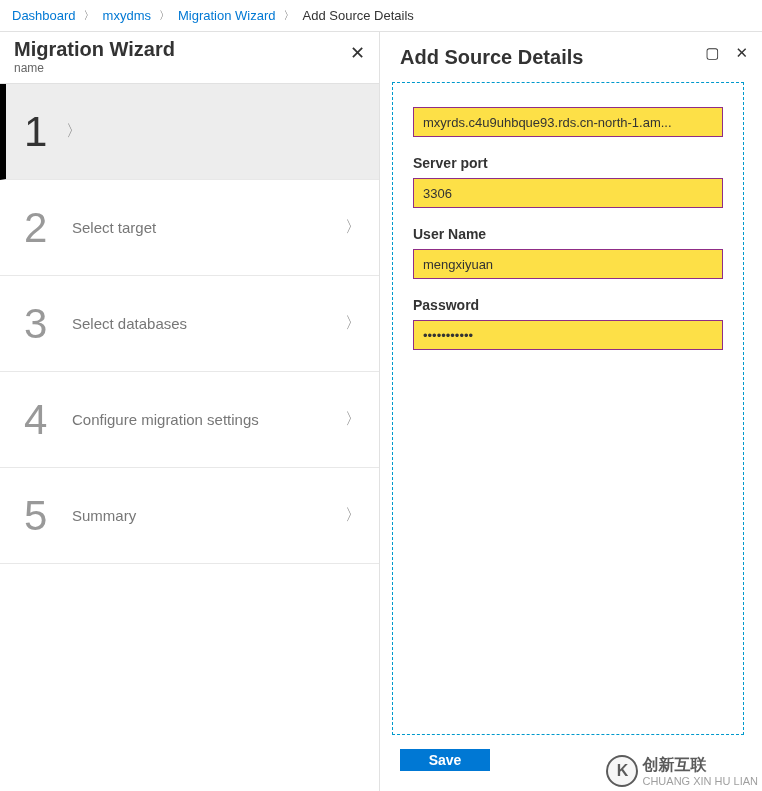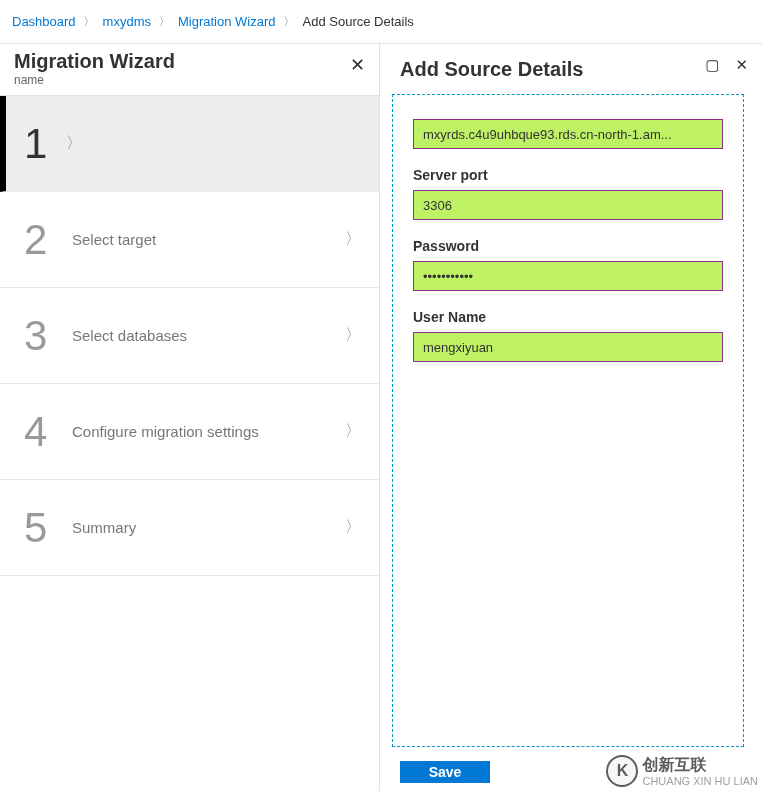--- a/index.html
+++ b/index.html
@@ -1,18 +1,18 @@
 <!DOCTYPE html>
 <html><head>
   <meta charset="utf-8">
   <style>
     * { box-sizing: border-box; margin: 0; padding: 0; font-family: 'Segoe UI', Tahoma, sans-serif; }
     body { width: 762px; height: 791px; overflow: hidden; background: #fff; position: relative; }
 
-    .breadcrumb { height: 44px; display: flex; align-items: center; padding: 0 12px; border-bottom: 1px solid #e1e1e1; font-size: 13px; }
+    .breadcrumb { height: 32px; display: flex; align-items: center; padding: 0 12px; border-bottom: 1px solid #e1e1e1; font-size: 13px; }
     .breadcrumb a { color: #0078d4; text-decoration: none; }
     .breadcrumb .sep { color: #666; margin: 0 8px; font-size: 11px; }
     .breadcrumb .current { color: #333; }
 
     .panels { display: flex; height: calc(100% - 32px); }
 
     .left-panel { width: 380px; border-right: 1px solid #e1e1e1; display: flex; flex-direction: column; position: relative; }
     .left-header { padding: 6px 14px 8px; position: relative; }
     .left-title { font-size: 20px; font-weight: 600; color: #333; }
     .left-sub { font-size: 12px; color: #666; margin-top: 0; }
@@ -29,21 +29,21 @@
 
     .right-panel { flex: 1; display: flex; flex-direction: column; padding: 0; }
     .right-header { height: 50px; display: flex; align-items: center; padding: 0 20px; position: relative; }
     .right-title { font-size: 20px; font-weight: 600; color: #333; }
     .win-controls { position: absolute; right: 14px; top: 12px; display: flex; gap: 16px; color: #333; font-size: 15px; }
     .win-controls span { cursor: pointer; }
 
     .form-area { margin: 0 18px 0 12px; border: 1px dashed #0099cc; padding: 24px 20px 20px 20px; flex: 1; overflow: hidden; }
     .form-group { margin-bottom: 18px; }
     .form-label { font-size: 14px; font-weight: 600; color: #333; margin-bottom: 7px; display: block; }
-    .form-input { width: 100%; height: 30px; border: 1px solid #8f2d87; padding: 0 9px; font-size: 13px; color: #333; outline: none; background: #bef264; overflow: hidden; text-overflow: ellipsis; white-space: nowrap; }
+    .form-input { width: 100%; height: 30px; border: 1px solid #8f2d87; padding: 0 9px; font-size: 13px; color: #333; outline: none; background: #fde047; overflow: hidden; text-overflow: ellipsis; white-space: nowrap; }
 
     .save-bar { padding: 14px 0 20px 20px; }
     .save-btn { background: #0078d4; color: #fff; border: none; width: 90px; height: 22px; font-size: 14px; font-weight: 600; cursor: pointer; }
 
     .watermark { position: absolute; right: 4px; bottom: 4px; display: flex; align-items: center; gap: 4px; opacity: 0.8; font-family: sans-serif; }
     .watermark .circle { width: 32px; height: 32px; border: 2px solid #333; border-radius: 50%; display:flex; align-items:center; justify-content:center; font-weight: bold; font-size: 16px; color:#333; background:#f5f5f5; }
     .watermark .txt { font-size: 16px; font-weight: bold; color:#333; }
     .watermark .sub { font-size: 11px; color:#888; display:block; line-height:1; }
   </style>
 </head>
@@ -105,26 +105,26 @@
 
     <div class="form-area">
       <div class="form-group">
         <input class="form-input" value="mxyrds.c4u9uhbque93.rds.cn-north-1.am..." style="">
       </div>
       <div class="form-group">
         <label class="form-label">Server port</label>
         <input class="form-input" value="3306" style="">
       </div>
       <div class="form-group">
+        <label class="form-label">User Name</label>
+        <input class="form-input" value="mengxiyuan" style="">
+      </div>
+      <div class="form-group">
         <label class="form-label">Password</label>
         <input class="form-input" value="•••••••••••" style="">
-      </div>
-      <div class="form-group">
-        <label class="form-label">User Name</label>
-        <input class="form-input" value="mengxiyuan" style="">
       </div>
     </div>
 
     <div class="save-bar">
       <button class="save-btn">Save</button>
     </div>
   </div>
 </div>
 
 <div class="watermark">

